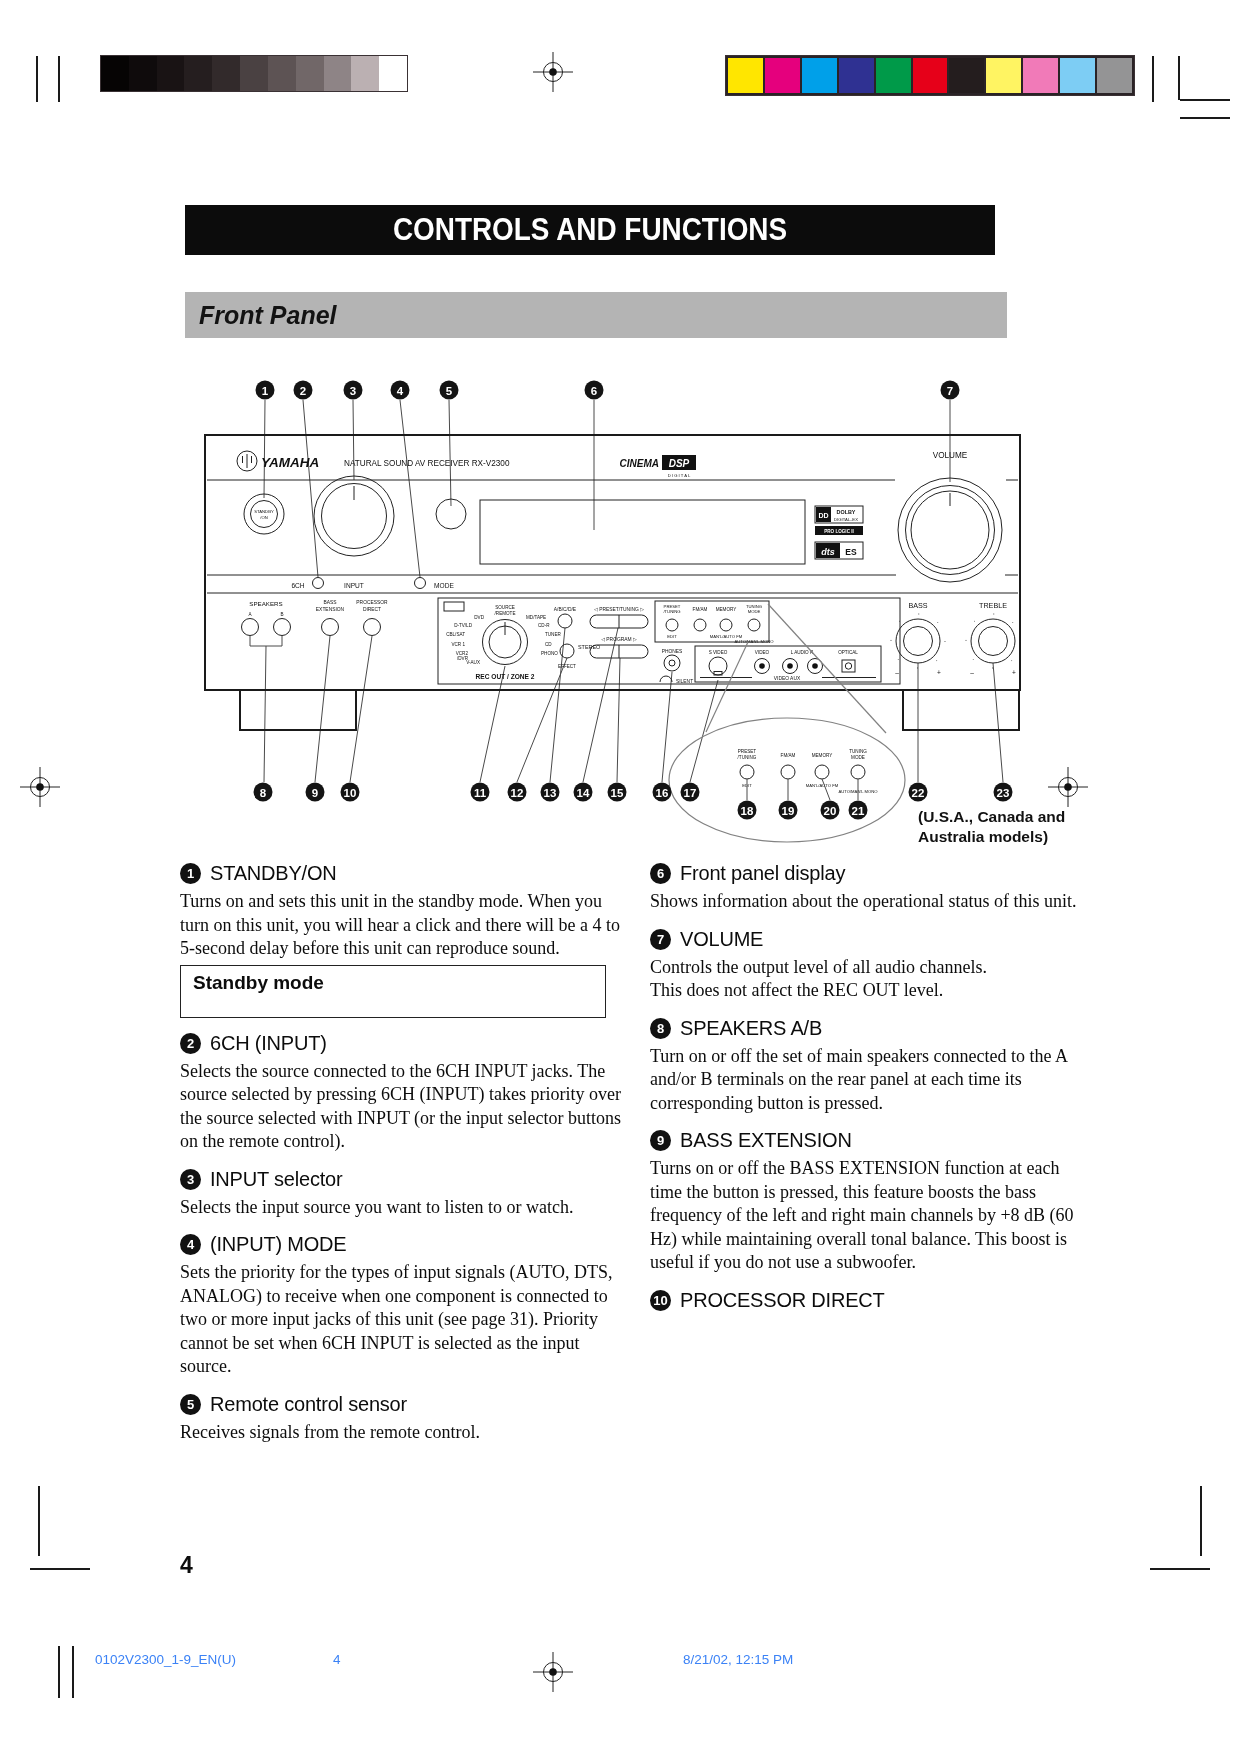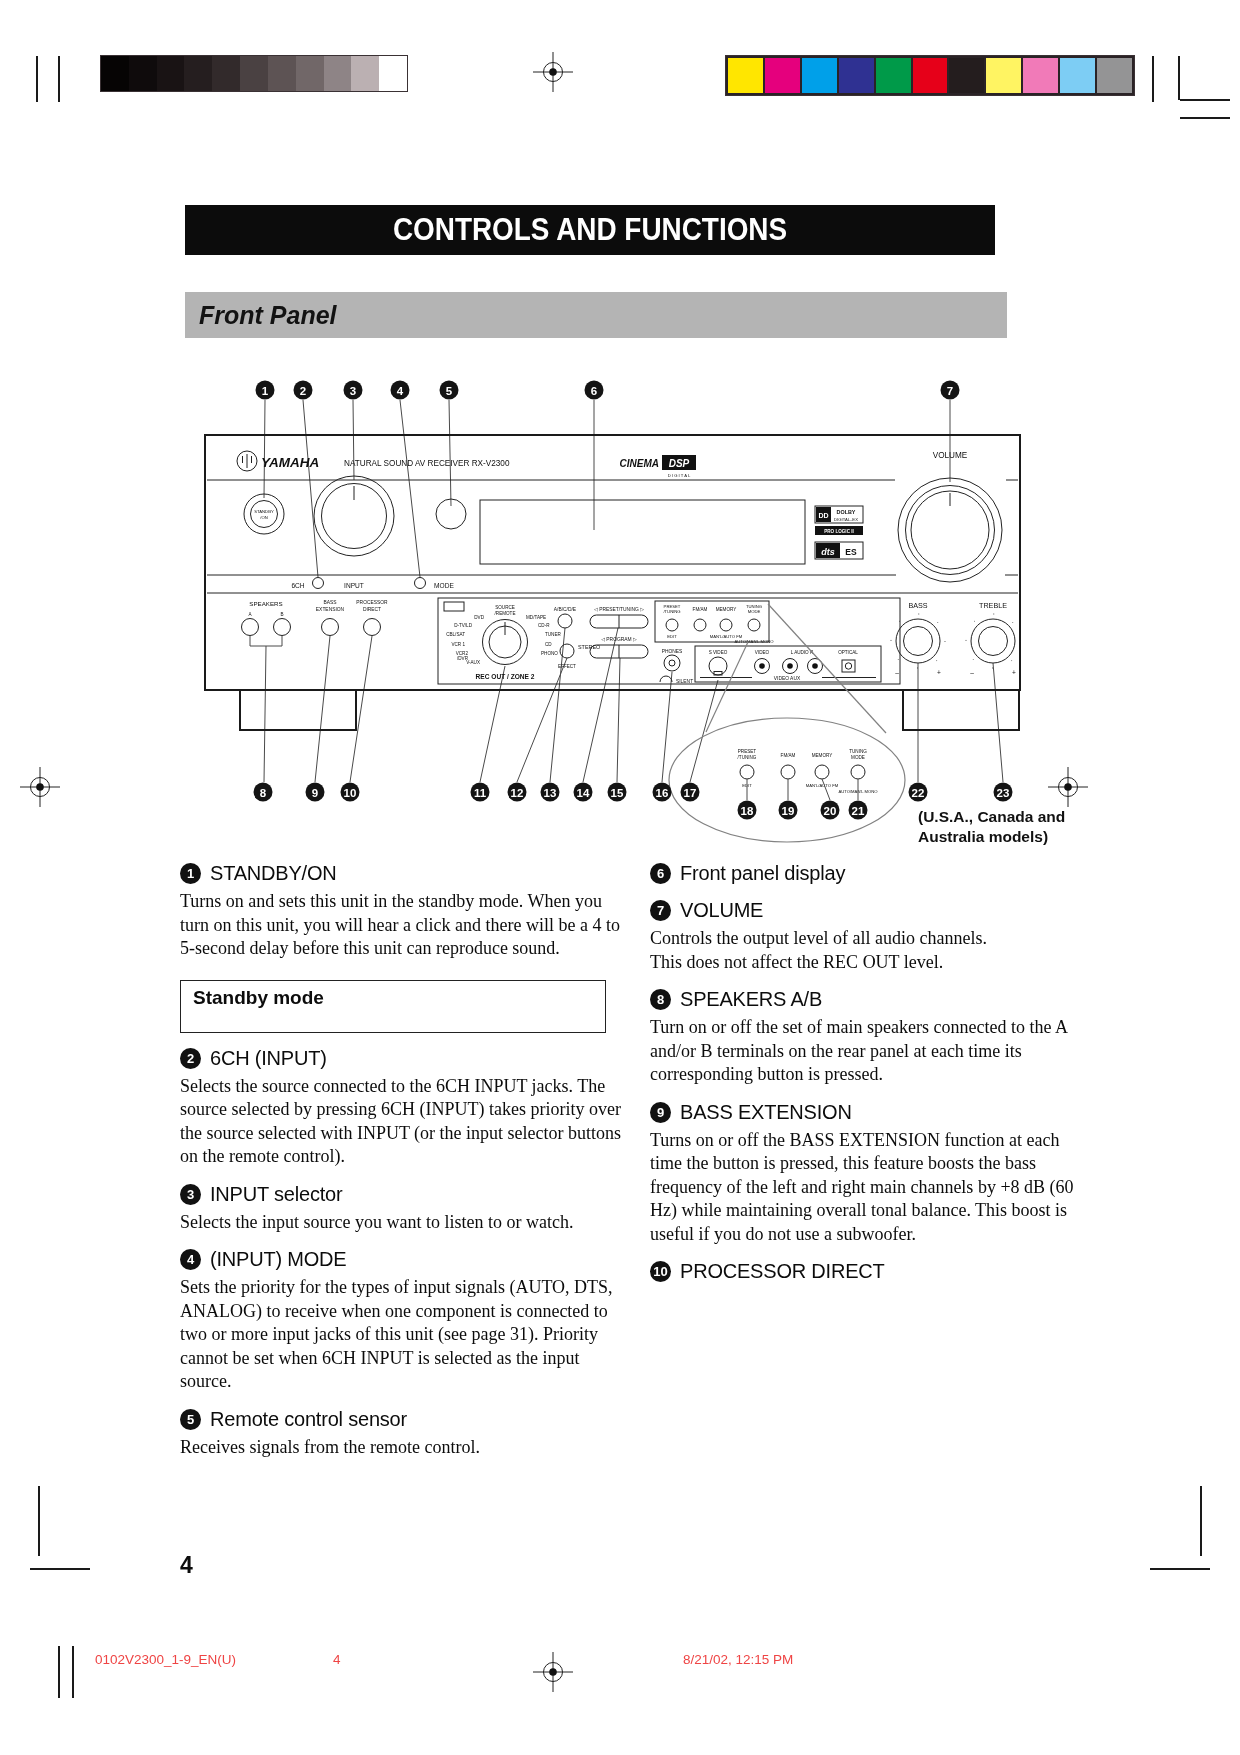--- a/index.html
+++ b/index.html
@@ -18,25 +18,25 @@
   #subbar{left:185px;top:292px;width:822px;height:46px;background:#b4b4b4;display:flex;align-items:center;}
   #subbar span{font-size:25px;font-weight:bold;font-style:italic;padding-left:14px;color:#121212;}
   
   .col{position:absolute;}
   .sec-h{display:flex;align-items:center;gap:9px;margin:14px 0 5px 0;}
   section:first-child .sec-h{margin-top:4px;}
   .cnum{display:inline-block;width:21px;height:21px;border-radius:50%;background:#111;color:#fff;
         font-size:13px;font-weight:bold;text-align:center;line-height:21px;flex:0 0 21px;}
   .sec-title{font-size:20px;font-weight:normal;letter-spacing:-.2px;}
   .bodytxt{font-family:"Liberation Serif",serif;font-size:18px;line-height:23.5px;margin:0;white-space:pre-line;}
-  .note-box{border:1.6px solid #222;width:402px;padding:4px 10px 20px 12px;margin-top:19px;}
+  .note-box{border:1.6px solid #222;width:402px;padding:4px 10px 20px 12px;margin-top:4px;}
   .note-title{font-size:19px;font-weight:bold;margin:2px 0 3px 0;}
   #pagenum{left:180px;top:1552px;font-size:23px;font-weight:bold;}
   
-  .foot{position:absolute;top:1652px;font-size:13.5px;color:#ef4444;white-space:nowrap;}
+  .foot{position:absolute;top:1652px;font-size:13.5px;color:#3b82f6;white-space:nowrap;}
   
   svg text{font-family:"Liberation Sans",sans-serif;fill:#111;stroke:none;}
   .ln{stroke:#222;fill:none;stroke-width:1;}
   .ln2{stroke:#1a1a1a;fill:none;stroke-width:2;}
   .lng{stroke:#828282;fill:none;stroke-width:1.2;}
   .stem{stroke:#4a4a4a;stroke-width:1;fill:none;}
   .blk{fill:#111;stroke:none;}
   .wht{fill:#fff;stroke:none;}
   .mid{text-anchor:middle;}  .enda{text-anchor:end;}
   .b{font-weight:bold;} .i{font-style:italic;}
@@ -511,20 +511,21 @@
       <p class="bodytxt">Receives signals from the remote control.</p>
     </section>
   </div>
 
   <div class="col" style="left:650px;top:858px;width:445px;">
     <section>
       <h3 class="sec-h">
         <span class="cnum">6</span>
         <span class="sec-title">Front panel display</span>
       </h3>
+      <p class="bodytxt">Shows information about the operational status of this unit.</p>
     </section>
     <section>
       <h3 class="sec-h">
         <span class="cnum">7</span>
         <span class="sec-title">VOLUME</span>
       </h3>
       <p class="bodytxt">Controls the output level of all audio channels.
 This does not affect the REC OUT level.</p>
     </section>
     <section>

